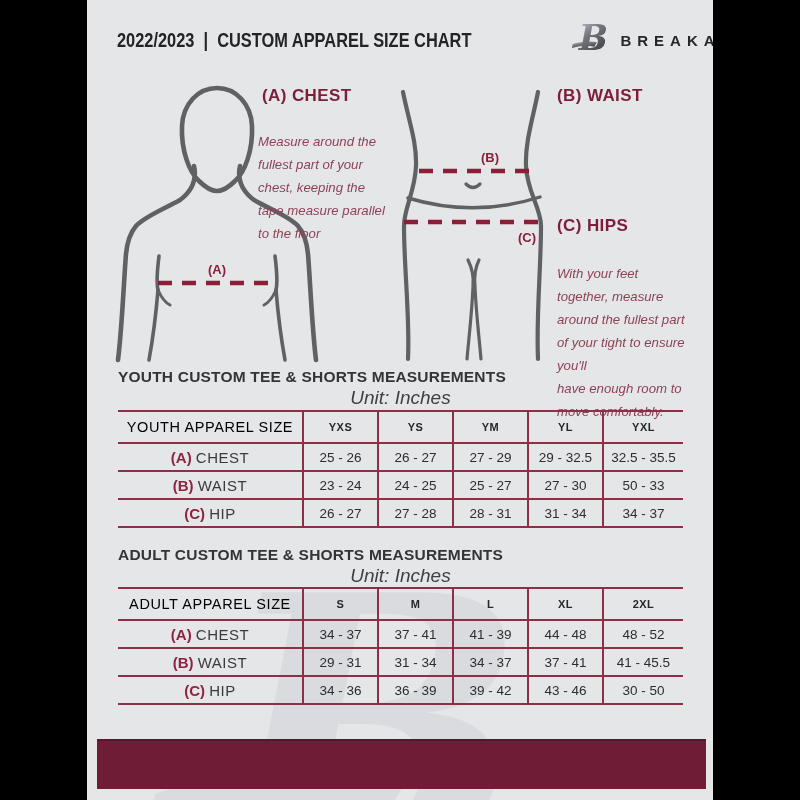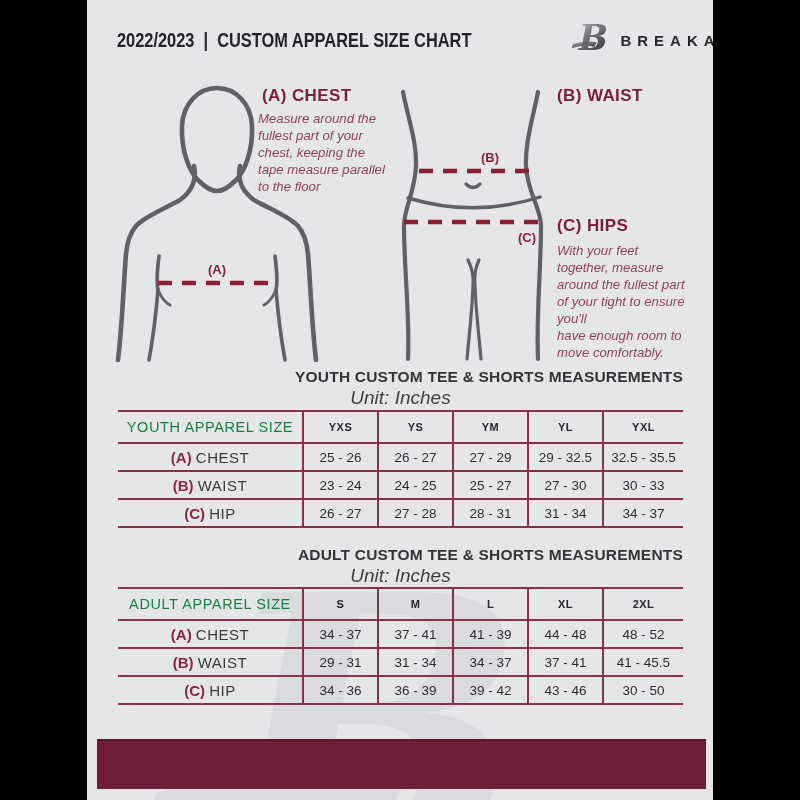--- a/index.html
+++ b/index.html
@@ -23,44 +23,44 @@
   .brand{display:flex;align-items:center;gap:11px;}
   .brand-name{
     font-weight:bold;font-size:15px;letter-spacing:6px;color:#26272a;white-space:nowrap;
   }
   
   .fig{position:absolute;}
   .guide-heading{
     position:absolute;font-weight:bold;font-size:17px;color:#7d1d37;letter-spacing:0.4px;
   }
   .guide-body{
-    position:absolute;font-style:italic;font-size:13.2px;line-height:17px;
-    color:#8d4254;white-space:pre-line;
+    position:absolute;font-style:italic;font-size:13.2px;line-height:23px;
+    color:#8d4254;white-space:pre-line;margin-top:20px;
   }
   
   .sec-title{
-    position:absolute;left:31px;width:565px;text-align:right;
+    position:absolute;left:31px;width:565px;text-align:left;
     font-weight:bold;font-size:15.5px;color:#333436;letter-spacing:0.2px;
   }
   .sec-unit{
     position:absolute;left:31px;width:565px;text-align:center;
     font-style:italic;font-size:19px;color:#404040;
   }
   table.size-table{
     position:absolute;left:31px;width:565px;border-collapse:collapse;table-layout:fixed;
   }
   table.size-table th, table.size-table td{
     border:2px solid #8e2f48;padding:0;text-align:center;vertical-align:middle;
   }
   table.size-table th:first-child, table.size-table td:first-child{border-left:0;}
   table.size-table th:last-child, table.size-table td:last-child{border-right:0;}
   tr.head-row{height:32px;}
   tr.data-row{height:28px;}
   .col-head{
-    font-weight:normal;font-size:14.5px;color:#15803d;letter-spacing:0.6px;
+    font-weight:normal;font-size:14.5px;color:#000000;letter-spacing:0.6px;
   }
   .size-head{font-weight:bold;font-size:11px;color:#26272a;letter-spacing:0.5px;}
   td.row-label{text-align:left;padding-left:18px;font-size:15px;color:#3a3b3d;}
   td.row-label .prefix{font-weight:bold;color:#8c2340;}
   td.row-label .lbl{letter-spacing:0.5px;}
   td.val{font-size:13.5px;color:#2c2d2f;}
   
   .footer-bar{
     position:absolute;left:10px;top:739px;width:609px;height:48px;
     background:#6f1c36;border-top:2px solid #5c162c;
@@ -177,21 +177,21 @@
       <td class="val">27 - 29</td>
       <td class="val">29 - 32.5</td>
       <td class="val">32.5 - 35.5</td>
     </tr>
     <tr class="data-row">
       <td class="row-label"><span class="prefix">(B)</span> <span class="lbl">WAIST</span></td>
       <td class="val">23 - 24</td>
       <td class="val">24 - 25</td>
       <td class="val">25 - 27</td>
       <td class="val">27 - 30</td>
-      <td class="val">30 - 33</td>
+      <td class="val">50 - 33</td>
     </tr>
     <tr class="data-row">
       <td class="row-label"><span class="prefix">(C)</span> <span class="lbl">HIP</span></td>
       <td class="val">26 - 27</td>
       <td class="val">27 - 28</td>
       <td class="val">28 - 31</td>
       <td class="val">31 - 34</td>
       <td class="val">34 - 37</td>
     </tr>
   </tbody>

